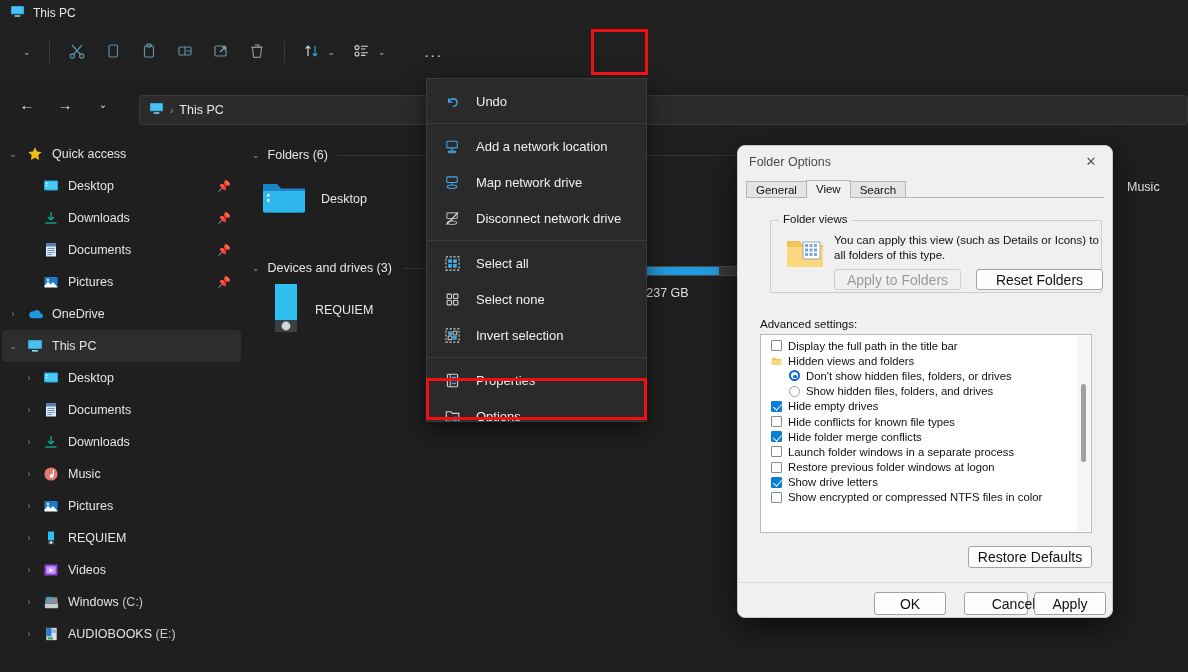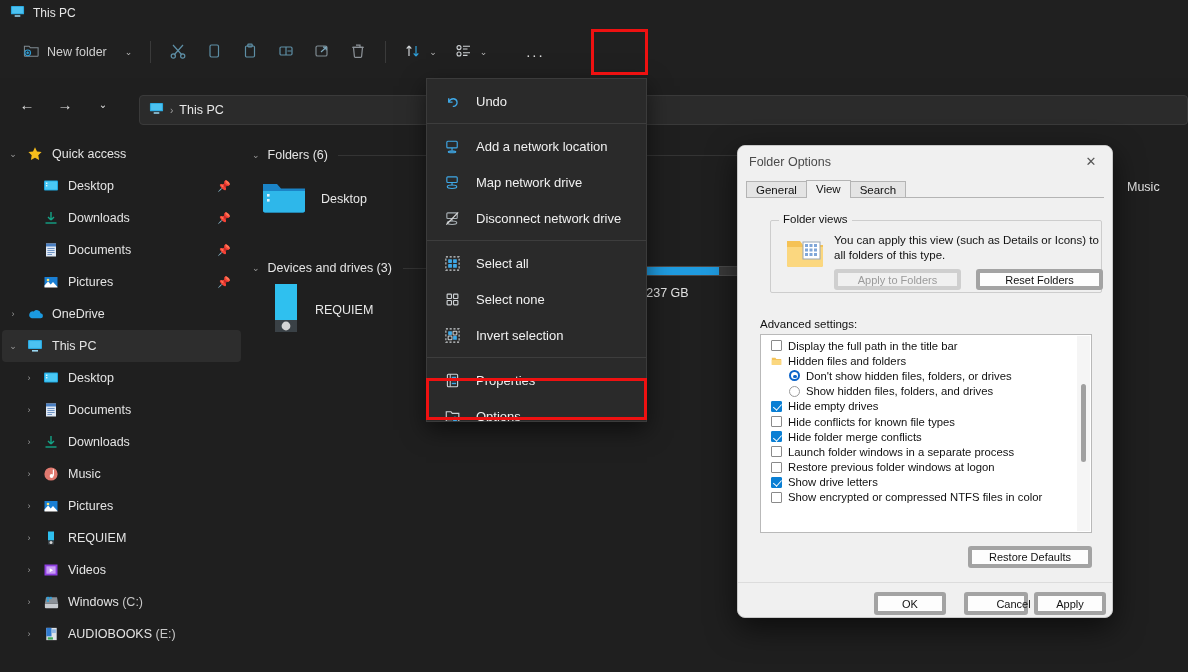--- a/index.html
+++ b/index.html
@@ -125,22 +125,22 @@
 
   .group {
     position: absolute; border: 1px solid #cdcdcd; border-radius: 2px;
   }
   .group-legend {
     position: absolute; top: -8px; left: 8px; background: #f0f0f0;
     padding: 0 4px; font-size: 11.5px; color: #111;
   }
   .dtext { font-size: 11.5px; color: #111; }
   .btn {
-    background: #fdfdfd; border: 4px solid #a3a3a3; border-radius: 3px;
-    font-size: 11px; color: #111; display: flex; align-items: center; justify-content: center;
+    background: #fdfdfd; border: 1px solid #a3a3a3; border-radius: 3px;
+    font-size: 14px; color: #111; display: flex; align-items: center; justify-content: center;
     font-family: "Liberation Sans", sans-serif;
   }
   .btn.disabled { color: #9a9a9a; background: #f0f0f0; border-color: #cfcfcf; }
 
   .adv-list {
     position: absolute; background: #fff; border: 1px solid #b9b9b9;
     overflow: hidden;
   }
   .adv-row { display: flex; align-items: center; height: 15.2px; font-size: 11.3px; color: #111; white-space: nowrap; }
   .cb {
@@ -170,30 +170,20 @@
       <svg width="15" height="15" viewBox="0 0 16 16">
           <rect x="1" y="2" width="14" height="9" rx="1" fill="#2aa9e0"></rect>
           <rect x="2.2" y="3.1" width="11.6" height="6.8" fill="#4cc2f1"></rect>
           <rect x="5" y="12" width="6" height="1.6" fill="#9ad8f2"></rect>
         </svg>
     </span>
     <span class="tb-label">This PC</span>
   </div>
 
   <div class="toolbar">
-    <div class="tb-btn">
-      <span>
-        <svg width="17" height="17" viewBox="0 0 18 18">
-            <path d="M1.5 4.5h5l1.3 1.6h8.2v8.2a.8.8 0 0 1-.8.8H2.3a.8.8 0 0 1-.8-.8z" fill="none" stroke="#7f8b92" stroke-width="1.1"></path>
-            <circle cx="5" cy="11.5" r="3" fill="#1f1f1f" stroke="#2f9fd8" stroke-width="1.1"></circle>
-            <path d="M5 9.9v3.2M3.4 11.5h3.2" stroke="#2f9fd8" stroke-width="1.1"></path>
-          </svg>
-      </span>
-      <span>New folder</span>
-    </div>
     <div class="tb-btn">
         <span class="chev">⌄</span>
       </div>
 
     <div class="tb-sep"></div>
 
     <div class="tb-btn">
       <span><svg width="18" height="18" viewBox="0 0 18 18">
             <path d="M4 3l9 10M14 3L5 13" stroke="#5e8fa6" stroke-width="1.2" fill="none"></path>
             <circle cx="4.3" cy="14" r="2.1" fill="none" stroke="#5e8fa6" stroke-width="1.2"></circle>
@@ -670,21 +660,21 @@
             <span style="margin-left:6px">Display the full path in the title bar</span>
           </div>
           <div class="adv-row">
             <span style="width:10px;flex:none"></span>
             <span style="width:11px;flex:none;display:flex;align-items:center">
               <svg width="12" height="12" viewBox="0 0 14 14">
                 <path d="M1 3h4.6l1.2 1.5H13v7a.7.7 0 0 1-.7.7H1.7a.7.7 0 0 1-.7-.7z" fill="#f3c35a"></path>
                 <path d="M1 5.6h12v5.9a.7.7 0 0 1-.7.7H1.7a.7.7 0 0 1-.7-.7z" fill="#fbd77f"></path>
               </svg>
             </span>
-            <span style="margin-left:6px">Hidden files and folders</span>
+            <span style="margin-left:6px">Hidden views and folders</span>
           </div>
           <div class="adv-row">
             <span style="width:28px;flex:none"></span>
             <span class="rb on"></span>
             <span style="margin-left:6px">Don't show hidden files, folders, or drives</span>
           </div>
           <div class="adv-row">
             <span style="width:28px;flex:none"></span>
             <span class="rb"></span>
             <span style="margin-left:6px">Show hidden files, folders, and drives</span>

